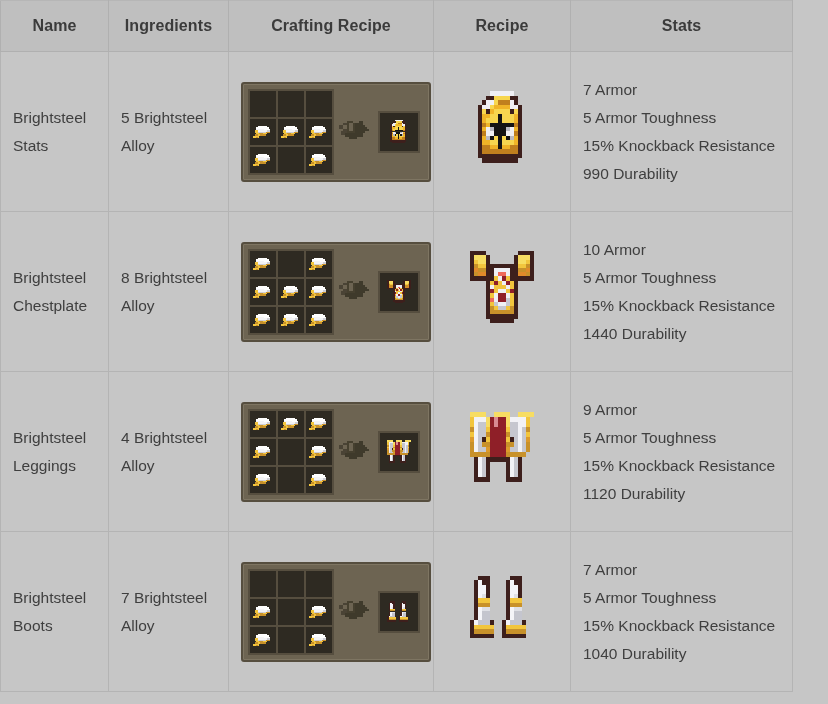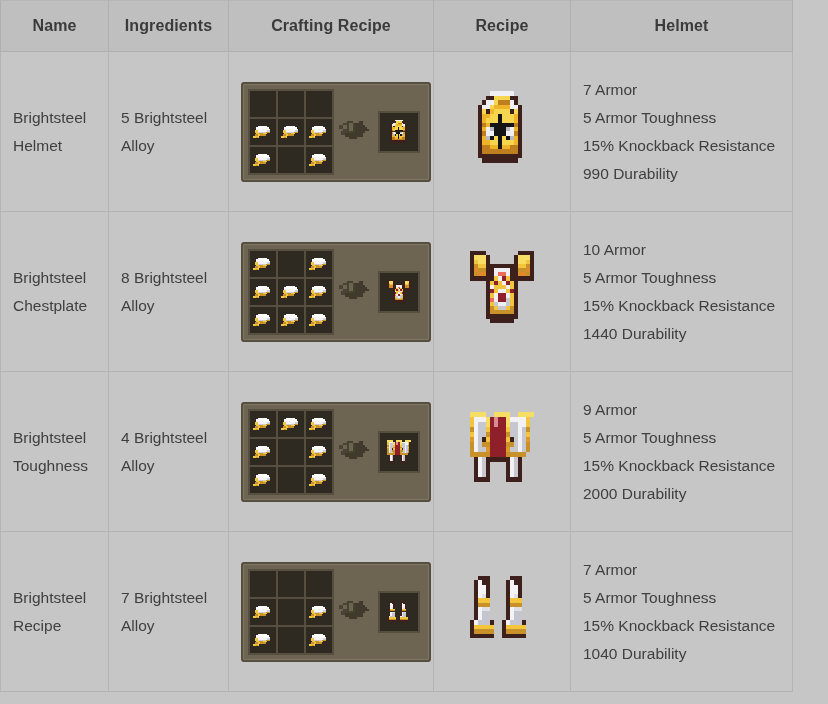--- a/index.html
+++ b/index.html
@@ -138,26 +138,26 @@
         <col class="c-craft">
         <col class="c-result">
         <col class="c-stats">
     </colgroup>
     <thead>
       <tr>
         <th>Name</th>
         <th>Ingredients</th>
         <th>Crafting Recipe</th>
         <th>Recipe</th>
-        <th>Helmet</th>
+        <th>Stats</th>
       </tr>
     </thead>
     <tbody id="tbody">
         <tr>
-          <td class="cell-name"><span>Brightsteel Helmet</span></td>
+          <td class="cell-name"><span>Brightsteel Stats</span></td>
           <td class="cell-ing"><span>5 Brightsteel Alloy</span></td>
           <td class="cell-craft"><span class="craft-widget"><span class="craft-inner">
                 <span class="grid3">
                   <span class="slot"></span>
                   <span class="slot"></span>
                   <span class="slot"></span>
                   <span class="slot">
                     <span style="position:absolute;inset:0;display:flex;align-items:center;justify-content:center;">
                       <span class="px sprite-ingot" style="display:inline-block;">
                         <i style="left:25%;top:25%;width:43.75%;height:12.5%;background:#ffffff;"></i>
@@ -726,21 +726,21 @@
               </span></span></td>
           <td class="cell-result"><span class="px sprite-big" style="display:inline-block;"><i style="left:5.555555555555555%;top:5.263157894736842%;width:22.22222222222222%;height:5.263157894736842%;background:#3d1f1c;"></i><i style="left:72.22222222222221%;top:5.263157894736842%;width:22.22222222222222%;height:5.263157894736842%;background:#3d1f1c;"></i><i style="left:5.555555555555555%;top:10.526315789473683%;width:5.555555555555555%;height:31.57894736842105%;background:#3d1f1c;"></i><i style="left:88.88888888888889%;top:10.526315789473683%;width:5.555555555555555%;height:31.57894736842105%;background:#3d1f1c;"></i><i style="left:11.11111111111111%;top:10.526315789473683%;width:16.666666666666664%;height:5.263157894736842%;background:#f7dd63;"></i><i style="left:27.77777777777778%;top:10.526315789473683%;width:5.555555555555555%;height:5.263157894736842%;background:#3d1f1c;"></i><i style="left:66.66666666666666%;top:10.526315789473683%;width:5.555555555555555%;height:5.263157894736842%;background:#3d1f1c;"></i><i style="left:72.22222222222221%;top:10.526315789473683%;width:16.666666666666664%;height:5.263157894736842%;background:#f7dd63;"></i><i style="left:11.11111111111111%;top:15.789473684210526%;width:5.555555555555555%;height:5.263157894736842%;background:#f2c53d;"></i><i style="left:16.666666666666664%;top:15.789473684210526%;width:11.11111111111111%;height:5.263157894736842%;background:#f7dd63;"></i><i style="left:27.77777777777778%;top:15.789473684210526%;width:5.555555555555555%;height:5.263157894736842%;background:#3d1f1c;"></i><i style="left:66.66666666666666%;top:15.789473684210526%;width:5.555555555555555%;height:5.263157894736842%;background:#3d1f1c;"></i><i style="left:72.22222222222221%;top:15.789473684210526%;width:11.11111111111111%;height:5.263157894736842%;background:#f7dd63;"></i><i style="left:83.33333333333334%;top:15.789473684210526%;width:5.555555555555555%;height:5.263157894736842%;background:#f2c53d;"></i><i style="left:11.11111111111111%;top:21.052631578947366%;width:5.555555555555555%;height:5.263157894736842%;background:#c8912a;"></i><i style="left:16.666666666666664%;top:21.052631578947366%;width:11.11111111111111%;height:5.263157894736842%;background:#f2c53d;"></i><i style="left:27.77777777777778%;top:21.052631578947366%;width:5.555555555555555%;height:5.263157894736842%;background:#3d1f1c;"></i><i style="left:33.33333333333333%;top:21.052631578947366%;width:33.33333333333333%;height:5.263157894736842%;background:#3d1f1c;"></i><i style="left:66.66666666666666%;top:21.052631578947366%;width:5.555555555555555%;height:5.263157894736842%;background:#3d1f1c;"></i><i style="left:72.22222222222221%;top:21.052631578947366%;width:11.11111111111111%;height:5.263157894736842%;background:#f2c53d;"></i><i style="left:83.33333333333334%;top:21.052631578947366%;width:5.555555555555555%;height:5.263157894736842%;background:#c8912a;"></i><i style="left:11.11111111111111%;top:26.31578947368421%;width:5.555555555555555%;height:5.263157894736842%;background:#e08a2a;"></i><i style="left:16.666666666666664%;top:26.31578947368421%;width:11.11111111111111%;height:5.263157894736842%;background:#c8912a;"></i><i style="left:27.77777777777778%;top:26.31578947368421%;width:5.555555555555555%;height:15.789473684210526%;background:#3d1f1c;"></i><i style="left:33.33333333333333%;top:26.31578947368421%;width:5.555555555555555%;height:5.263157894736842%;background:#3d1f1c;"></i><i style="left:38.88888888888889%;top:26.31578947368421%;width:22.22222222222222%;height:5.263157894736842%;background:#eff0f4;"></i><i style="left:61.111111111111114%;top:26.31578947368421%;width:5.555555555555555%;height:5.263157894736842%;background:#3d1f1c;"></i><i style="left:66.66666666666666%;top:26.31578947368421%;width:5.555555555555555%;height:15.789473684210526%;background:#3d1f1c;"></i><i style="left:72.22222222222221%;top:26.31578947368421%;width:11.11111111111111%;height:5.263157894736842%;background:#c8912a;"></i><i style="left:83.33333333333334%;top:26.31578947368421%;width:5.555555555555555%;height:5.263157894736842%;background:#e08a2a;"></i><i style="left:11.11111111111111%;top:31.57894736842105%;width:5.555555555555555%;height:5.263157894736842%;background:#c8912a;"></i><i style="left:16.666666666666664%;top:31.57894736842105%;width:11.11111111111111%;height:5.263157894736842%;background:#e08a2a;"></i><i style="left:33.33333333333333%;top:31.57894736842105%;width:5.555555555555555%;height:5.263157894736842%;background:#3d1f1c;"></i><i style="left:38.88888888888889%;top:31.57894736842105%;width:5.555555555555555%;height:5.263157894736842%;background:#eff0f4;"></i><i style="left:44.44444444444444%;top:31.57894736842105%;width:5.555555555555555%;height:5.263157894736842%;background:#ef6a5a;"></i><i style="left:50%;top:31.57894736842105%;width:5.555555555555555%;height:5.263157894736842%;background:#ef6a5a;"></i><i style="left:55.55555555555556%;top:31.57894736842105%;width:5.555555555555555%;height:5.263157894736842%;background:#eff0f4;"></i><i style="left:61.111111111111114%;top:31.57894736842105%;width:5.555555555555555%;height:5.263157894736842%;background:#3d1f1c;"></i><i style="left:72.22222222222221%;top:31.57894736842105%;width:11.11111111111111%;height:5.263157894736842%;background:#e08a2a;"></i><i style="left:83.33333333333334%;top:31.57894736842105%;width:5.555555555555555%;height:5.263157894736842%;background:#c8912a;"></i><i style="left:11.11111111111111%;top:36.84210526315789%;width:16.666666666666664%;height:5.263157894736842%;background:#3d1f1c;"></i><i style="left:33.33333333333333%;top:36.84210526315789%;width:5.555555555555555%;height:5.263157894736842%;background:#3d1f1c;"></i><i style="left:38.88888888888889%;top:36.84210526315789%;width:5.555555555555555%;height:5.263157894736842%;background:#f2c53d;"></i><i style="left:44.44444444444444%;top:36.84210526315789%;width:5.555555555555555%;height:5.263157894736842%;background:#eff0f4;"></i><i style="left:50%;top:36.84210526315789%;width:5.555555555555555%;height:5.263157894736842%;background:#8f1f28;"></i><i style="left:55.55555555555556%;top:36.84210526315789%;width:5.555555555555555%;height:5.263157894736842%;background:#f2c53d;"></i><i style="left:61.111111111111114%;top:36.84210526315789%;width:5.555555555555555%;height:5.263157894736842%;background:#3d1f1c;"></i><i style="left:72.22222222222221%;top:36.84210526315789%;width:16.666666666666664%;height:5.263157894736842%;background:#3d1f1c;"></i><i style="left:27.77777777777778%;top:42.10526315789473%;width:5.555555555555555%;height:5.263157894736842%;background:#3d1f1c;"></i><i style="left:33.33333333333333%;top:42.10526315789473%;width:5.555555555555555%;height:5.263157894736842%;background:#f2c53d;"></i><i style="left:38.88888888888889%;top:42.10526315789473%;width:5.555555555555555%;height:5.263157894736842%;background:#8f1f28;"></i><i style="left:44.44444444444444%;top:42.10526315789473%;width:5.555555555555555%;height:5.263157894736842%;background:#f2c53d;"></i><i style="left:50%;top:42.10526315789473%;width:5.555555555555555%;height:5.263157894736842%;background:#eff0f4;"></i><i style="left:55.55555555555556%;top:42.10526315789473%;width:5.555555555555555%;height:5.263157894736842%;background:#8f1f28;"></i><i style="left:61.111111111111114%;top:42.10526315789473%;width:5.555555555555555%;height:5.263157894736842%;background:#f2c53d;"></i><i style="left:66.66666666666666%;top:42.10526315789473%;width:5.555555555555555%;height:5.263157894736842%;background:#3d1f1c;"></i><i style="left:27.77777777777778%;top:47.368421052631575%;width:5.555555555555555%;height:5.263157894736842%;background:#3d1f1c;"></i><i style="left:33.33333333333333%;top:47.368421052631575%;width:5.555555555555555%;height:5.263157894736842%;background:#eff0f4;"></i><i style="left:38.88888888888889%;top:47.368421052631575%;width:5.555555555555555%;height:5.263157894736842%;background:#f2c53d;"></i><i style="left:44.44444444444444%;top:47.368421052631575%;width:5.555555555555555%;height:5.263157894736842%;background:#f2c53d;"></i><i style="left:50%;top:47.368421052631575%;width:5.555555555555555%;height:5.263157894736842%;background:#f2c53d;"></i><i style="left:55.55555555555556%;top:47.368421052631575%;width:5.555555555555555%;height:5.263157894736842%;background:#eff0f4;"></i><i style="left:61.111111111111114%;top:47.368421052631575%;width:5.555555555555555%;height:5.263157894736842%;background:#f2c53d;"></i><i style="left:66.66666666666666%;top:47.368421052631575%;width:5.555555555555555%;height:5.263157894736842%;background:#3d1f1c;"></i><i style="left:27.77777777777778%;top:52.63157894736842%;width:5.555555555555555%;height:5.263157894736842%;background:#3d1f1c;"></i><i style="left:33.33333333333333%;top:52.63157894736842%;width:5.555555555555555%;height:5.263157894736842%;background:#8f1f28;"></i><i style="left:38.88888888888889%;top:52.63157894736842%;width:5.555555555555555%;height:5.263157894736842%;background:#f2c53d;"></i><i style="left:44.44444444444444%;top:52.63157894736842%;width:5.555555555555555%;height:5.263157894736842%;background:#eff0f4;"></i><i style="left:50%;top:52.63157894736842%;width:5.555555555555555%;height:5.263157894736842%;background:#eff0f4;"></i><i style="left:55.55555555555556%;top:52.63157894736842%;width:5.555555555555555%;height:5.263157894736842%;background:#f2c53d;"></i><i style="left:61.111111111111114%;top:52.63157894736842%;width:5.555555555555555%;height:5.263157894736842%;background:#8f1f28;"></i><i style="left:66.66666666666666%;top:52.63157894736842%;width:5.555555555555555%;height:5.263157894736842%;background:#3d1f1c;"></i><i style="left:27.77777777777778%;top:57.89473684210527%;width:5.555555555555555%;height:5.263157894736842%;background:#3d1f1c;"></i><i style="left:33.33333333333333%;top:57.89473684210527%;width:5.555555555555555%;height:5.263157894736842%;background:#f2c53d;"></i><i style="left:38.88888888888889%;top:57.89473684210527%;width:5.555555555555555%;height:5.263157894736842%;background:#eff0f4;"></i><i style="left:44.44444444444444%;top:57.89473684210527%;width:5.555555555555555%;height:5.263157894736842%;background:#8f1f28;"></i><i style="left:50%;top:57.89473684210527%;width:5.555555555555555%;height:5.263157894736842%;background:#8f1f28;"></i><i style="left:55.55555555555556%;top:57.89473684210527%;width:5.555555555555555%;height:5.263157894736842%;background:#eff0f4;"></i><i style="left:61.111111111111114%;top:57.89473684210527%;width:5.555555555555555%;height:5.263157894736842%;background:#f2c53d;"></i><i style="left:66.66666666666666%;top:57.89473684210527%;width:5.555555555555555%;height:5.263157894736842%;background:#3d1f1c;"></i><i style="left:27.77777777777778%;top:63.1578947368421%;width:5.555555555555555%;height:5.263157894736842%;background:#3d1f1c;"></i><i style="left:33.33333333333333%;top:63.1578947368421%;width:5.555555555555555%;height:5.263157894736842%;background:#ef6a5a;"></i><i style="left:38.88888888888889%;top:63.1578947368421%;width:5.555555555555555%;height:5.263157894736842%;background:#eff0f4;"></i><i style="left:44.44444444444444%;top:63.1578947368421%;width:5.555555555555555%;height:5.263157894736842%;background:#8f1f28;"></i><i style="left:50%;top:63.1578947368421%;width:5.555555555555555%;height:5.263157894736842%;background:#8f1f28;"></i><i style="left:55.55555555555556%;top:63.1578947368421%;width:5.555555555555555%;height:5.263157894736842%;background:#c6c7cf;"></i><i style="left:61.111111111111114%;top:63.1578947368421%;width:5.555555555555555%;height:5.263157894736842%;background:#f2c53d;"></i><i style="left:66.66666666666666%;top:63.1578947368421%;width:5.555555555555555%;height:5.263157894736842%;background:#3d1f1c;"></i><i style="left:27.77777777777778%;top:68.42105263157895%;width:5.555555555555555%;height:5.263157894736842%;background:#3d1f1c;"></i><i style="left:33.33333333333333%;top:68.42105263157895%;width:5.555555555555555%;height:5.263157894736842%;background:#f2c53d;"></i><i style="left:38.88888888888889%;top:68.42105263157895%;width:5.555555555555555%;height:5.263157894736842%;background:#c6c7cf;"></i><i style="left:44.44444444444444%;top:68.42105263157895%;width:5.555555555555555%;height:5.263157894736842%;background:#eff0f4;"></i><i style="left:50%;top:68.42105263157895%;width:5.555555555555555%;height:5.263157894736842%;background:#eff0f4;"></i><i style="left:55.55555555555556%;top:68.42105263157895%;width:5.555555555555555%;height:5.263157894736842%;background:#c6c7cf;"></i><i style="left:61.111111111111114%;top:68.42105263157895%;width:5.555555555555555%;height:5.263157894736842%;background:#f2c53d;"></i><i style="left:66.66666666666666%;top:68.42105263157895%;width:5.555555555555555%;height:5.263157894736842%;background:#3d1f1c;"></i><i style="left:27.77777777777778%;top:73.68421052631578%;width:5.555555555555555%;height:5.263157894736842%;background:#3d1f1c;"></i><i style="left:33.33333333333333%;top:73.68421052631578%;width:5.555555555555555%;height:5.263157894736842%;background:#c8912a;"></i><i style="left:38.88888888888889%;top:73.68421052631578%;width:5.555555555555555%;height:5.263157894736842%;background:#f2c53d;"></i><i style="left:44.44444444444444%;top:73.68421052631578%;width:5.555555555555555%;height:5.263157894736842%;background:#c6c7cf;"></i><i style="left:50%;top:73.68421052631578%;width:5.555555555555555%;height:5.263157894736842%;background:#c6c7cf;"></i><i style="left:55.55555555555556%;top:73.68421052631578%;width:5.555555555555555%;height:5.263157894736842%;background:#f2c53d;"></i><i style="left:61.111111111111114%;top:73.68421052631578%;width:5.555555555555555%;height:5.263157894736842%;background:#c8912a;"></i><i style="left:66.66666666666666%;top:73.68421052631578%;width:5.555555555555555%;height:5.263157894736842%;background:#3d1f1c;"></i><i style="left:27.77777777777778%;top:78.94736842105263%;width:5.555555555555555%;height:5.263157894736842%;background:#3d1f1c;"></i><i style="left:33.33333333333333%;top:78.94736842105263%;width:33.33333333333333%;height:5.263157894736842%;background:#c8912a;"></i><i style="left:66.66666666666666%;top:78.94736842105263%;width:5.555555555555555%;height:5.263157894736842%;background:#3d1f1c;"></i><i style="left:27.77777777777778%;top:84.21052631578947%;width:44.44444444444444%;height:5.263157894736842%;background:#3d1f1c;"></i><i style="left:33.33333333333333%;top:89.47368421052632%;width:33.33333333333333%;height:5.263157894736842%;background:#3d1f1c;"></i></span></td>
           <td class="cell-stats">
             <span class="stat-line">10 Armor</span>
             <span class="stat-line">5 Armor Toughness</span>
             <span class="stat-line">15% Knockback Resistance</span>
             <span class="stat-line">1440 Durability</span>
           </td>
         </tr>
         <tr>
-          <td class="cell-name"><span>Brightsteel Toughness</span></td>
+          <td class="cell-name"><span>Brightsteel Leggings</span></td>
           <td class="cell-ing"><span>4 Brightsteel Alloy</span></td>
           <td class="cell-craft"><span class="craft-widget"><span class="craft-inner">
                 <span class="grid3">
                   <span class="slot">
                     <span style="position:absolute;inset:0;display:flex;align-items:center;justify-content:center;">
                       <span class="px sprite-ingot" style="display:inline-block;">
                         <i style="left:25%;top:25%;width:43.75%;height:12.5%;background:#ffffff;"></i>
                         <i style="left:18.75%;top:31.25%;width:56.25%;height:6.25%;background:#ffffff;"></i>
                         <i style="left:18.75%;top:37.5%;width:56.25%;height:12.5%;background:#f4f4f6;"></i>
                         <i style="left:12.5%;top:43.75%;width:12.5%;height:12.5%;background:#f2c53d;"></i>
@@ -1050,25 +1050,25 @@
                     <i style="left:11.11111111111111%;top:87.5%;width:22.22222222222222%;height:6.25%;background:#3d1f1c;"></i>
                     <i style="left:55.55555555555556%;top:87.5%;width:22.22222222222222%;height:6.25%;background:#3d1f1c;"></i>
                   </span>
                 </span>
               </span></span></td>
           <td class="cell-result"><span class="px sprite-big" style="display:inline-block;"><i style="left:5.555555555555555%;top:6.25%;width:22.22222222222222%;height:6.25%;background:#f7dd63;"></i><i style="left:38.88888888888889%;top:6.25%;width:22.22222222222222%;height:6.25%;background:#f7dd63;"></i><i style="left:72.22222222222221%;top:6.25%;width:22.22222222222222%;height:6.25%;background:#f7dd63;"></i><i style="left:5.555555555555555%;top:12.5%;width:5.555555555555555%;height:6.25%;background:#f2c53d;"></i><i style="left:11.11111111111111%;top:12.5%;width:16.666666666666664%;height:6.25%;background:#f2f2f6;"></i><i style="left:27.77777777777778%;top:12.5%;width:5.555555555555555%;height:6.25%;background:#f7dd63;"></i><i style="left:33.33333333333333%;top:12.5%;width:5.555555555555555%;height:6.25%;background:#8f1f28;"></i><i style="left:38.88888888888889%;top:12.5%;width:5.555555555555555%;height:6.25%;background:#d98a92;"></i><i style="left:44.44444444444444%;top:12.5%;width:11.11111111111111%;height:6.25%;background:#8f1f28;"></i><i style="left:55.55555555555556%;top:12.5%;width:5.555555555555555%;height:6.25%;background:#f7dd63;"></i><i style="left:61.111111111111114%;top:12.5%;width:5.555555555555555%;height:6.25%;background:#f2f2f6;"></i><i style="left:66.66666666666666%;top:12.5%;width:16.666666666666664%;height:6.25%;background:#f2f2f6;"></i><i style="left:83.33333333333334%;top:12.5%;width:5.555555555555555%;height:6.25%;background:#f2c53d;"></i><i style="left:5.555555555555555%;top:18.75%;width:5.555555555555555%;height:6.25%;background:#f2c53d;"></i><i style="left:11.11111111111111%;top:18.75%;width:5.555555555555555%;height:6.25%;background:#f2f2f6;"></i><i style="left:16.666666666666664%;top:18.75%;width:11.11111111111111%;height:6.25%;background:#c6c7cf;"></i><i style="left:27.77777777777778%;top:18.75%;width:5.555555555555555%;height:6.25%;background:#f7dd63;"></i><i style="left:33.33333333333333%;top:18.75%;width:5.555555555555555%;height:6.25%;background:#8f1f28;"></i><i style="left:38.88888888888889%;top:18.75%;width:5.555555555555555%;height:6.25%;background:#d98a92;"></i><i style="left:44.44444444444444%;top:18.75%;width:11.11111111111111%;height:6.25%;background:#8f1f28;"></i><i style="left:55.55555555555556%;top:18.75%;width:5.555555555555555%;height:6.25%;background:#f7dd63;"></i><i style="left:61.111111111111114%;top:18.75%;width:11.11111111111111%;height:6.25%;background:#c6c7cf;"></i><i style="left:72.22222222222221%;top:18.75%;width:11.11111111111111%;height:6.25%;background:#f2f2f6;"></i><i style="left:83.33333333333334%;top:18.75%;width:5.555555555555555%;height:6.25%;background:#f2c53d;"></i><i style="left:5.555555555555555%;top:25%;width:5.555555555555555%;height:6.25%;background:#c8912a;"></i><i style="left:11.11111111111111%;top:25%;width:5.555555555555555%;height:6.25%;background:#f2f2f6;"></i><i style="left:16.666666666666664%;top:25%;width:11.11111111111111%;height:6.25%;background:#c6c7cf;"></i><i style="left:27.77777777777778%;top:25%;width:5.555555555555555%;height:6.25%;background:#f2c53d;"></i><i style="left:33.33333333333333%;top:25%;width:22.22222222222222%;height:6.25%;background:#8f1f28;"></i><i style="left:55.55555555555556%;top:25%;width:5.555555555555555%;height:6.25%;background:#f2c53d;"></i><i style="left:61.111111111111114%;top:25%;width:11.11111111111111%;height:6.25%;background:#c6c7cf;"></i><i style="left:72.22222222222221%;top:25%;width:5.555555555555555%;height:6.25%;background:#f2f2f6;"></i><i style="left:77.77777777777779%;top:25%;width:5.555555555555555%;height:6.25%;background:#c6c7cf;"></i><i style="left:83.33333333333334%;top:25%;width:5.555555555555555%;height:6.25%;background:#c8912a;"></i><i style="left:5.555555555555555%;top:31.25%;width:5.555555555555555%;height:6.25%;background:#f2c53d;"></i><i style="left:11.11111111111111%;top:31.25%;width:5.555555555555555%;height:6.25%;background:#f2f2f6;"></i><i style="left:16.666666666666664%;top:31.25%;width:11.11111111111111%;height:6.25%;background:#c6c7cf;"></i><i style="left:27.77777777777778%;top:31.25%;width:5.555555555555555%;height:6.25%;background:#c8912a;"></i><i style="left:33.33333333333333%;top:31.25%;width:22.22222222222222%;height:6.25%;background:#8f1f28;"></i><i style="left:55.55555555555556%;top:31.25%;width:5.555555555555555%;height:6.25%;background:#c8912a;"></i><i style="left:61.111111111111114%;top:31.25%;width:11.11111111111111%;height:6.25%;background:#c6c7cf;"></i><i style="left:72.22222222222221%;top:31.25%;width:5.555555555555555%;height:6.25%;background:#f2f2f6;"></i><i style="left:77.77777777777779%;top:31.25%;width:5.555555555555555%;height:6.25%;background:#c6c7cf;"></i><i style="left:83.33333333333334%;top:31.25%;width:5.555555555555555%;height:6.25%;background:#f2c53d;"></i><i style="left:5.555555555555555%;top:37.5%;width:5.555555555555555%;height:6.25%;background:#dc9a2c;"></i><i style="left:11.11111111111111%;top:37.5%;width:5.555555555555555%;height:6.25%;background:#f2f2f6;"></i><i style="left:16.666666666666664%;top:37.5%;width:5.555555555555555%;height:6.25%;background:#c6c7cf;"></i><i style="left:22.22222222222222%;top:37.5%;width:5.555555555555555%;height:6.25%;background:#3d1f1c;"></i><i style="left:27.77777777777778%;top:37.5%;width:5.555555555555555%;height:6.25%;background:#f2c53d;"></i><i style="left:33.33333333333333%;top:37.5%;width:22.22222222222222%;height:6.25%;background:#8f1f28;"></i><i style="left:55.55555555555556%;top:37.5%;width:5.555555555555555%;height:6.25%;background:#f2c53d;"></i><i style="left:61.111111111111114%;top:37.5%;width:5.555555555555555%;height:6.25%;background:#3d1f1c;"></i><i style="left:66.66666666666666%;top:37.5%;width:5.555555555555555%;height:6.25%;background:#c6c7cf;"></i><i style="left:72.22222222222221%;top:37.5%;width:5.555555555555555%;height:6.25%;background:#f2f2f6;"></i><i style="left:77.77777777777779%;top:37.5%;width:5.555555555555555%;height:6.25%;background:#c6c7cf;"></i><i style="left:83.33333333333334%;top:37.5%;width:5.555555555555555%;height:6.25%;background:#dc9a2c;"></i><i style="left:5.555555555555555%;top:43.75%;width:5.555555555555555%;height:6.25%;background:#c8912a;"></i><i style="left:11.11111111111111%;top:43.75%;width:5.555555555555555%;height:6.25%;background:#f2f2f6;"></i><i style="left:16.666666666666664%;top:43.75%;width:5.555555555555555%;height:6.25%;background:#c6c7cf;"></i><i style="left:22.22222222222222%;top:43.75%;width:5.555555555555555%;height:6.25%;background:#c8912a;"></i><i style="left:27.77777777777778%;top:43.75%;width:5.555555555555555%;height:6.25%;background:#c8912a;"></i><i style="left:33.33333333333333%;top:43.75%;width:22.22222222222222%;height:6.25%;background:#8f1f28;"></i><i style="left:55.55555555555556%;top:43.75%;width:5.555555555555555%;height:6.25%;background:#c8912a;"></i><i style="left:61.111111111111114%;top:43.75%;width:5.555555555555555%;height:6.25%;background:#c8912a;"></i><i style="left:66.66666666666666%;top:43.75%;width:5.555555555555555%;height:6.25%;background:#c6c7cf;"></i><i style="left:72.22222222222221%;top:43.75%;width:5.555555555555555%;height:6.25%;background:#f2f2f6;"></i><i style="left:77.77777777777779%;top:43.75%;width:5.555555555555555%;height:6.25%;background:#c6c7cf;"></i><i style="left:83.33333333333334%;top:43.75%;width:5.555555555555555%;height:6.25%;background:#c8912a;"></i><i style="left:5.555555555555555%;top:50%;width:5.555555555555555%;height:6.25%;background:#c8912a;"></i><i style="left:11.11111111111111%;top:50%;width:5.555555555555555%;height:6.25%;background:#f2f2f6;"></i><i style="left:16.666666666666664%;top:50%;width:11.11111111111111%;height:6.25%;background:#c6c7cf;"></i><i style="left:27.77777777777778%;top:50%;width:5.555555555555555%;height:6.25%;background:#dc9a2c;"></i><i style="left:33.33333333333333%;top:50%;width:22.22222222222222%;height:6.25%;background:#8f1f28;"></i><i style="left:55.55555555555556%;top:50%;width:5.555555555555555%;height:6.25%;background:#dc9a2c;"></i><i style="left:61.111111111111114%;top:50%;width:11.11111111111111%;height:6.25%;background:#c6c7cf;"></i><i style="left:72.22222222222221%;top:50%;width:5.555555555555555%;height:6.25%;background:#f2f2f6;"></i><i style="left:77.77777777777779%;top:50%;width:5.555555555555555%;height:6.25%;background:#c6c7cf;"></i><i style="left:83.33333333333334%;top:50%;width:5.555555555555555%;height:6.25%;background:#c8912a;"></i><i style="left:5.555555555555555%;top:56.25%;width:22.22222222222222%;height:6.25%;background:#c8912a;"></i><i style="left:27.77777777777778%;top:56.25%;width:5.555555555555555%;height:6.25%;background:#c8912a;"></i><i style="left:33.33333333333333%;top:56.25%;width:22.22222222222222%;height:6.25%;background:#8f1f28;"></i><i style="left:55.55555555555556%;top:56.25%;width:5.555555555555555%;height:6.25%;background:#c8912a;"></i><i style="left:61.111111111111114%;top:56.25%;width:22.22222222222222%;height:6.25%;background:#c8912a;"></i><i style="left:11.11111111111111%;top:62.5%;width:5.555555555555555%;height:6.25%;background:#3d1f1c;"></i><i style="left:16.666666666666664%;top:62.5%;width:5.555555555555555%;height:6.25%;background:#f2f2f6;"></i><i style="left:22.22222222222222%;top:62.5%;width:5.555555555555555%;height:6.25%;background:#c6c7cf;"></i><i style="left:27.77777777777778%;top:62.5%;width:5.555555555555555%;height:6.25%;background:#3d1f1c;"></i><i style="left:33.33333333333333%;top:62.5%;width:22.22222222222222%;height:6.25%;background:#3d1f1c;"></i><i style="left:55.55555555555556%;top:62.5%;width:5.555555555555555%;height:6.25%;background:#3d1f1c;"></i><i style="left:61.111111111111114%;top:62.5%;width:5.555555555555555%;height:6.25%;background:#f2f2f6;"></i><i style="left:66.66666666666666%;top:62.5%;width:5.555555555555555%;height:6.25%;background:#c6c7cf;"></i><i style="left:72.22222222222221%;top:62.5%;width:5.555555555555555%;height:6.25%;background:#3d1f1c;"></i><i style="left:11.11111111111111%;top:68.75%;width:5.555555555555555%;height:6.25%;background:#3d1f1c;"></i><i style="left:16.666666666666664%;top:68.75%;width:5.555555555555555%;height:6.25%;background:#f2f2f6;"></i><i style="left:22.22222222222222%;top:68.75%;width:5.555555555555555%;height:6.25%;background:#c6c7cf;"></i><i style="left:27.77777777777778%;top:68.75%;width:5.555555555555555%;height:6.25%;background:#3d1f1c;"></i><i style="left:61.111111111111114%;top:68.75%;width:5.555555555555555%;height:6.25%;background:#f2f2f6;"></i><i style="left:66.66666666666666%;top:68.75%;width:5.555555555555555%;height:6.25%;background:#c6c7cf;"></i><i style="left:55.55555555555556%;top:68.75%;width:5.555555555555555%;height:6.25%;background:#3d1f1c;"></i><i style="left:72.22222222222221%;top:68.75%;width:5.555555555555555%;height:6.25%;background:#3d1f1c;"></i><i style="left:11.11111111111111%;top:75%;width:5.555555555555555%;height:6.25%;background:#3d1f1c;"></i><i style="left:16.666666666666664%;top:75%;width:5.555555555555555%;height:6.25%;background:#f2f2f6;"></i><i style="left:22.22222222222222%;top:75%;width:5.555555555555555%;height:6.25%;background:#c6c7cf;"></i><i style="left:27.77777777777778%;top:75%;width:5.555555555555555%;height:6.25%;background:#3d1f1c;"></i><i style="left:61.111111111111114%;top:75%;width:5.555555555555555%;height:6.25%;background:#f2f2f6;"></i><i style="left:66.66666666666666%;top:75%;width:5.555555555555555%;height:6.25%;background:#c6c7cf;"></i><i style="left:55.55555555555556%;top:75%;width:5.555555555555555%;height:6.25%;background:#3d1f1c;"></i><i style="left:72.22222222222221%;top:75%;width:5.555555555555555%;height:6.25%;background:#3d1f1c;"></i><i style="left:11.11111111111111%;top:81.25%;width:5.555555555555555%;height:6.25%;background:#3d1f1c;"></i><i style="left:16.666666666666664%;top:81.25%;width:5.555555555555555%;height:6.25%;background:#f2f2f6;"></i><i style="left:22.22222222222222%;top:81.25%;width:5.555555555555555%;height:6.25%;background:#c6c7cf;"></i><i style="left:27.77777777777778%;top:81.25%;width:5.555555555555555%;height:6.25%;background:#3d1f1c;"></i><i style="left:61.111111111111114%;top:81.25%;width:5.555555555555555%;height:6.25%;background:#f2f2f6;"></i><i style="left:66.66666666666666%;top:81.25%;width:5.555555555555555%;height:6.25%;background:#c6c7cf;"></i><i style="left:55.55555555555556%;top:81.25%;width:5.555555555555555%;height:6.25%;background:#3d1f1c;"></i><i style="left:72.22222222222221%;top:81.25%;width:5.555555555555555%;height:6.25%;background:#3d1f1c;"></i><i style="left:11.11111111111111%;top:87.5%;width:22.22222222222222%;height:6.25%;background:#3d1f1c;"></i><i style="left:55.55555555555556%;top:87.5%;width:22.22222222222222%;height:6.25%;background:#3d1f1c;"></i></span></td>
           <td class="cell-stats">
             <span class="stat-line">9 Armor</span>
             <span class="stat-line">5 Armor Toughness</span>
             <span class="stat-line">15% Knockback Resistance</span>
-            <span class="stat-line">2000 Durability</span>
+            <span class="stat-line">1120 Durability</span>
           </td>
         </tr>
         <tr>
-          <td class="cell-name"><span>Brightsteel Recipe</span></td>
+          <td class="cell-name"><span>Brightsteel Boots</span></td>
           <td class="cell-ing"><span>7 Brightsteel Alloy</span></td>
           <td class="cell-craft"><span class="craft-widget"><span class="craft-inner">
                 <span class="grid3">
                   <span class="slot"></span>
                   <span class="slot"></span>
                   <span class="slot"></span>
                   <span class="slot">
                     <span style="position:absolute;inset:0;display:flex;align-items:center;justify-content:center;">
                       <span class="px sprite-ingot" style="display:inline-block;">
                         <i style="left:25%;top:25%;width:43.75%;height:12.5%;background:#ffffff;"></i>

